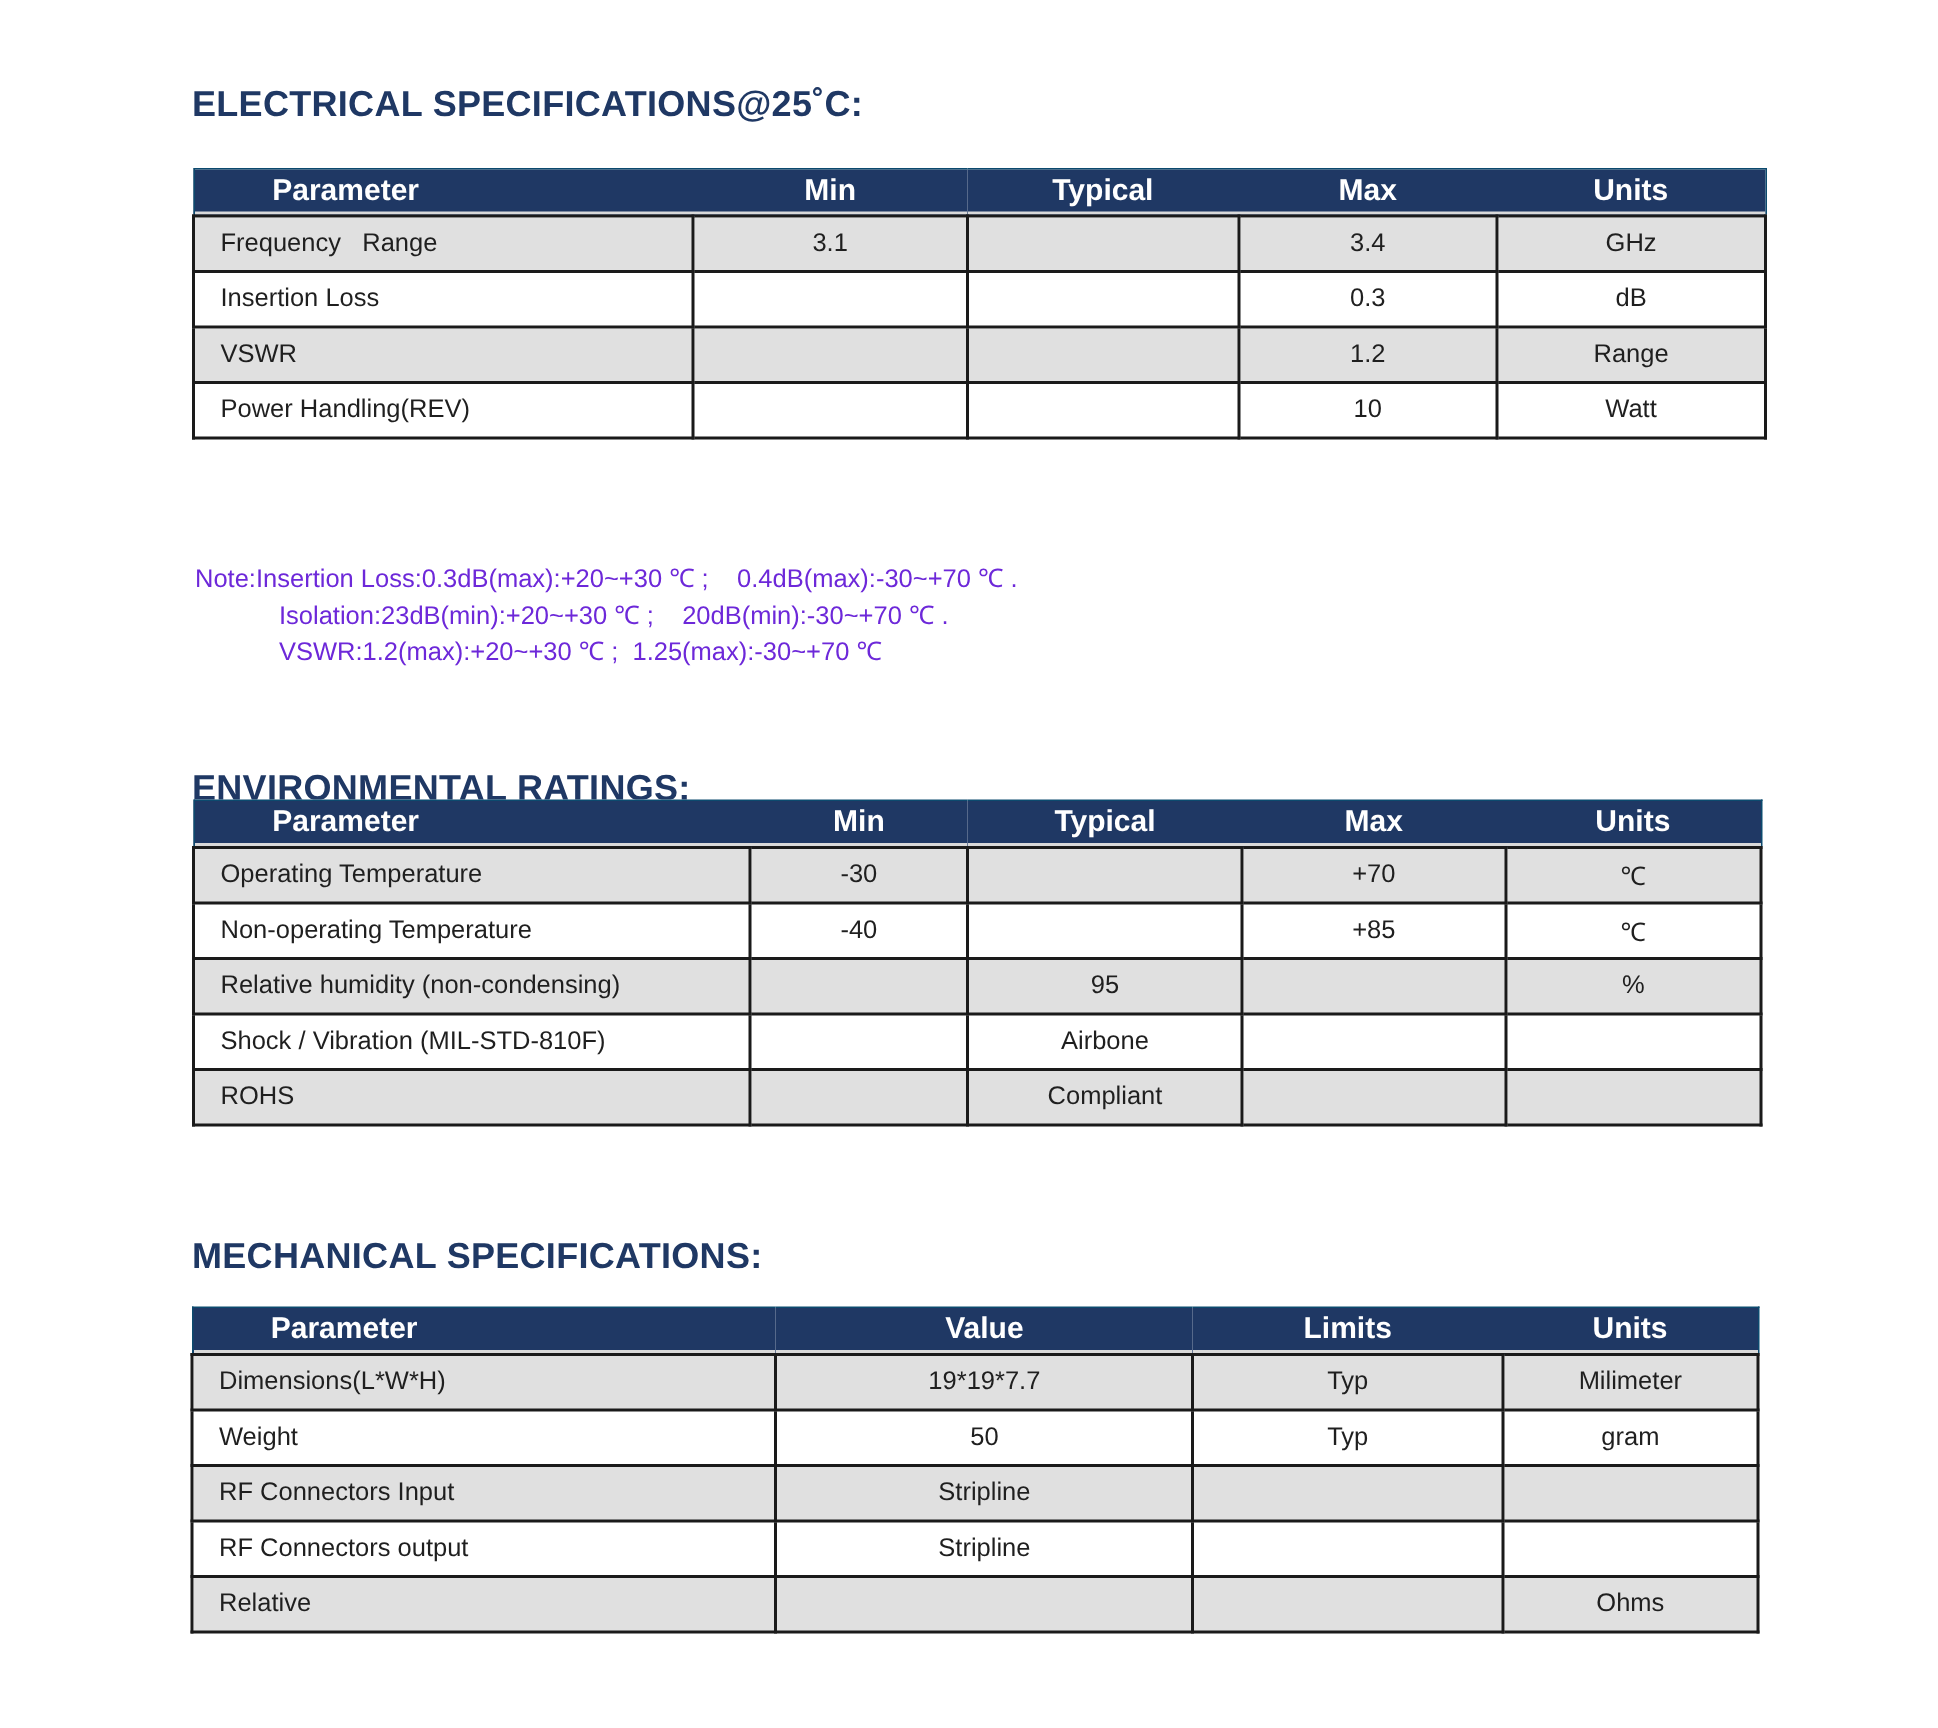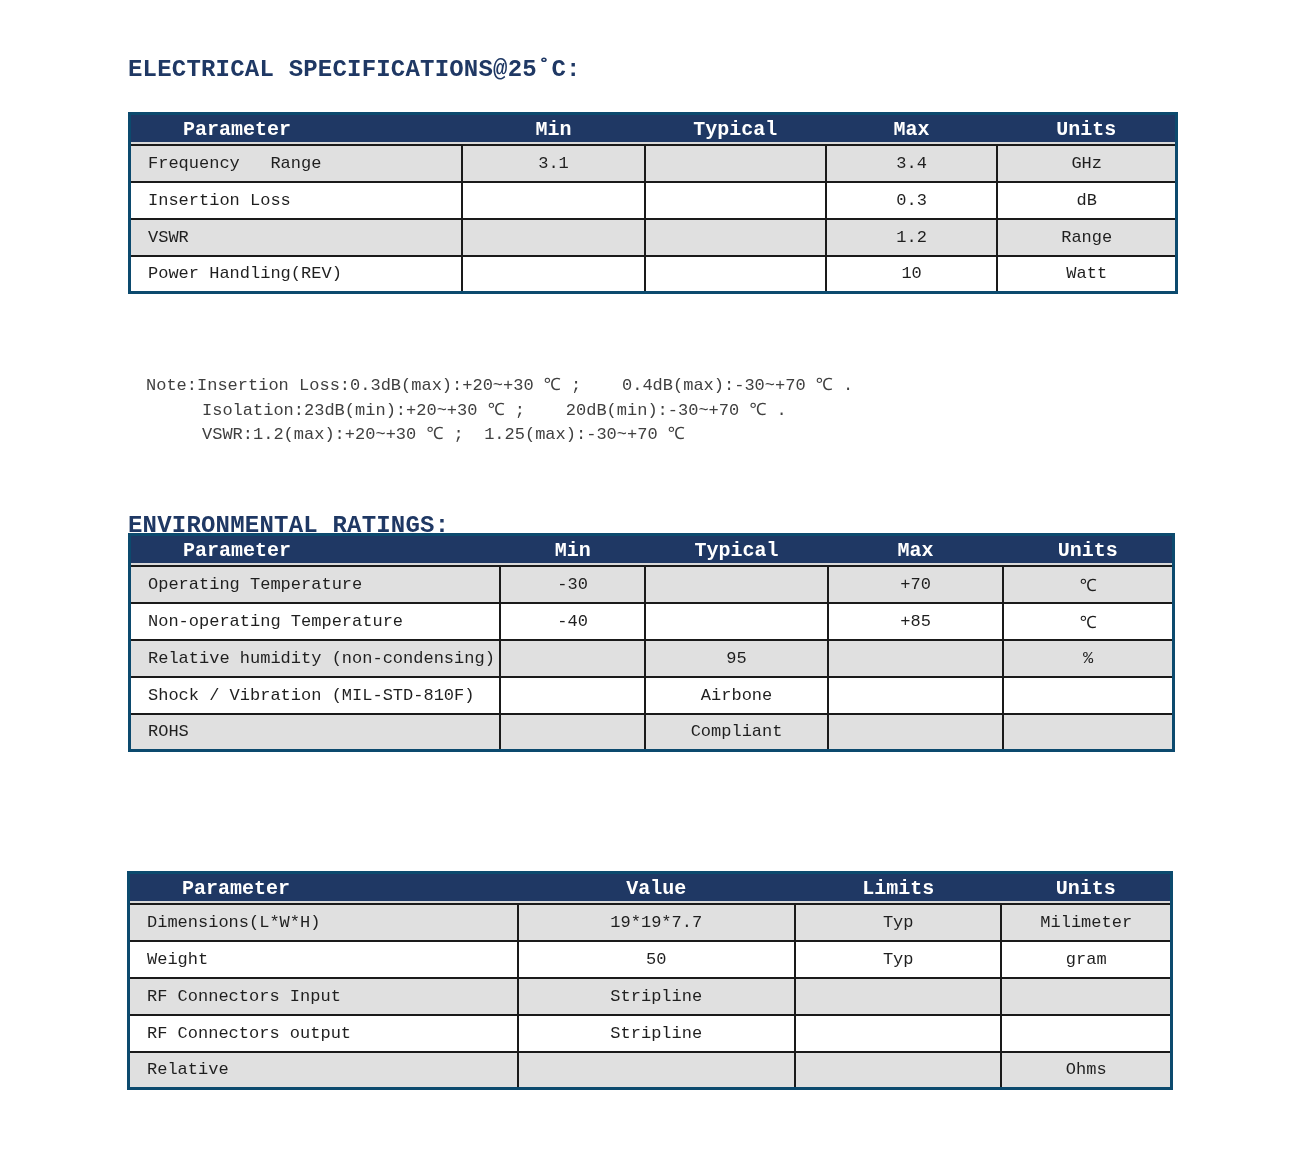--- a/index.html
+++ b/index.html
@@ -2,21 +2,21 @@
 <html><head>
 <meta charset="utf-8">
 <style>
   * { box-sizing: border-box; }
   html, body { margin: 0; padding: 0; background: #ffffff; }
   .page {
     position: relative;
     width: 1292px;
     height: 1152px;
     background: #ffffff;
-    font-family: Liberation Mono, monospace;
+    font-family: Liberation Sans, sans-serif;
     overflow: hidden;
   }
 
   .section-title {
     position: absolute;
     left: 128px;
     margin: 0;
     font-size: 24px;
     line-height: 28px;
     font-weight: bold;
@@ -24,21 +24,21 @@
     letter-spacing: 0.2px;
     white-space: pre;
   }
   #title-electrical    { top: 56px; }
   #title-environmental { top: 512px; }
   #title-mechanical    { top: 824px; }
 
   table.spec-table {
     position: absolute;
     border-collapse: collapse;
-    border: 3px solid #0c4a6e;
+    border: 1px solid #0c4a6e;
     table-layout: fixed;
     background: #ffffff;
   }
   #table-electrical    { left: 128px; top: 112px; width: 1050px; }
   #table-environmental { left: 128px; top: 533px; width: 1047px; }
   #table-mechanical    { left: 127px; top: 871px; width: 1046px; }
 
   table.spec-table th {
     background: #1f3864;
     color: #ffffff;
@@ -68,25 +68,25 @@
   }
   table.spec-table td.cell-param {
     text-align: left;
     padding-left: 17px;
   }
   table.spec-table tbody tr:nth-child(odd)  { background: #e0e0e0; }
   table.spec-table tbody tr:nth-child(even) { background: #ffffff; }
 
   .note {
     position: absolute;
-    left: 146px;
+    left: 130px;
     top: 374px;
     font-size: 17px;
     line-height: 24.5px;
-    color: #404040;
+    color: #6d28d9;
     white-space: pre;
   }
   .note .note-line:nth-child(n+2) { padding-left: 56px; }
 </style>
 </head>
 <body>
 
 <div class="page">
 
   <h2 class="section-title" id="title-electrical">ELECTRICAL SPECIFICATIONS@25˚C:</h2>
@@ -193,20 +193,21 @@
         <tr>
           <td class="cell-param">ROHS</td>
           <td></td>
           <td>Compliant</td>
           <td></td>
           <td></td>
         </tr>
       </tbody>
     </table>
 
+  <h2 class="section-title" id="title-mechanical">MECHANICAL SPECIFICATIONS:</h2>
 
   <table class="spec-table" id="table-mechanical">
       <colgroup>
         <col style="width: 37.3%;">
         <col style="width: 26.6%;">
         <col style="width: 19.8%;">
         <col style="width: 16.3%;">
       </colgroup>
       <thead>
         <tr>

